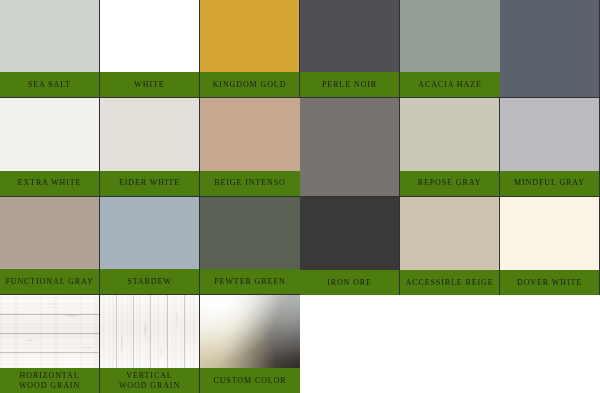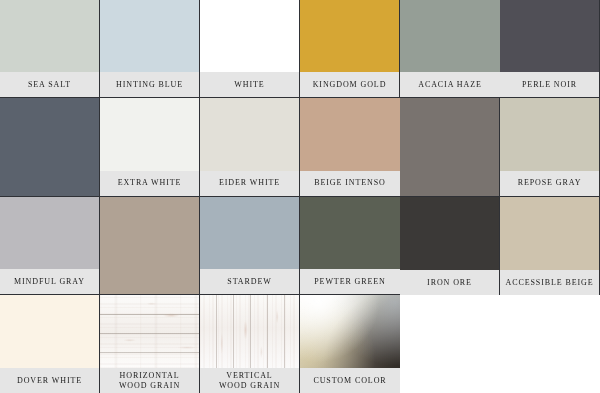--- a/index.html
+++ b/index.html
@@ -40,21 +40,21 @@
   .swatch-color {
     flex: 1 1 auto;
     width: 100%;
     position: relative;
     overflow: hidden;
   }
 
   .swatch-label-strip {
     flex: 0 0 25px;
     height: 25px;
-    background: #e5e5e5;
+    background: #4d7c0f;
     display: flex;
     align-items: center;
     justify-content: center;
     padding: 0 2px;
     box-sizing: border-box;
   }
   .swatch-label {
     font-family: "Liberation Serif", "DejaVu Serif", serif;
     font-size: 8px;
     letter-spacing: 0.9px;
@@ -159,50 +159,44 @@
 <body>
 
 <div id="palette-grid" style="grid-template-columns: repeat(6, 1fr); grid-template-rows: repeat(4, 1fr);">
     <div class="swatch-cell">
       <div class="swatch-color" title="SEA SALT" style="background: rgb(206, 212, 205);"></div>
       <div class="swatch-label-strip">
         <span class="swatch-label">SEA SALT</span>
       </div>
     </div>
     <div class="swatch-cell">
-      <div class="swatch-color" title="HINTING BLUE" style="background: rgb(204, 217, 224);"></div>
-      <div class="swatch-label-strip">
-        <span class="swatch-label">HINTING BLUE</span>
-      </div>
-    </div>
-    <div class="swatch-cell">
       <div class="swatch-color" title="WHITE" style="background: rgb(255, 255, 255);"></div>
       <div class="swatch-label-strip">
         <span class="swatch-label">WHITE</span>
       </div>
     </div>
     <div class="swatch-cell">
       <div class="swatch-color" title="KINGDOM GOLD" style="background: rgb(214, 166, 52);"></div>
       <div class="swatch-label-strip">
         <span class="swatch-label">KINGDOM GOLD</span>
+      </div>
+    </div>
+    <div class="swatch-cell">
+      <div class="swatch-color" title="PERLE NOIR" style="background: rgb(80, 79, 86);"></div>
+      <div class="swatch-label-strip">
+        <span class="swatch-label">PERLE NOIR</span>
       </div>
     </div>
     <div class="swatch-cell col-last">
       <div class="swatch-color" title="ACACIA HAZE" style="background: rgb(149, 158, 150);"></div>
       <div class="swatch-label-strip">
         <span class="swatch-label">ACACIA HAZE</span>
       </div>
     </div>
     <div class="swatch-cell">
-      <div class="swatch-color" title="PERLE NOIR" style="background: rgb(80, 79, 86);"></div>
-      <div class="swatch-label-strip">
-        <span class="swatch-label">PERLE NOIR</span>
-      </div>
-    </div>
-    <div class="swatch-cell">
       <div class="swatch-color" title="OUTERSPACE" style="background: rgb(91, 98, 109);"></div>
     </div>
     <div class="swatch-cell">
       <div class="swatch-color" title="EXTRA WHITE" style="background: rgb(241, 242, 238);"></div>
       <div class="swatch-label-strip">
         <span class="swatch-label">EXTRA WHITE</span>
       </div>
     </div>
     <div class="swatch-cell">
       <div class="swatch-color" title="EIDER WHITE" style="background: rgb(226, 224, 216);"></div>
@@ -226,20 +220,23 @@
       </div>
     </div>
     <div class="swatch-cell">
       <div class="swatch-color" title="MINDFUL GRAY" style="background: rgb(187, 186, 190);"></div>
       <div class="swatch-label-strip">
         <span class="swatch-label">MINDFUL GRAY</span>
       </div>
     </div>
     <div class="swatch-cell">
       <div class="swatch-color" title="FUNCTIONAL GRAY" style="background: rgb(176, 162, 148);"></div>
+      <div class="swatch-label-strip">
+        <span class="swatch-label">FUNCTIONAL GRAY</span>
+      </div>
     </div>
     <div class="swatch-cell">
       <div class="swatch-color" title="STARDEW" style="background: rgb(166, 178, 187);"></div>
       <div class="swatch-label-strip">
         <span class="swatch-label">STARDEW</span>
       </div>
     </div>
     <div class="swatch-cell col-last">
       <div class="swatch-color" title="PEWTER GREEN" style="background: rgb(91, 96, 84);"></div>
       <div class="swatch-label-strip">

